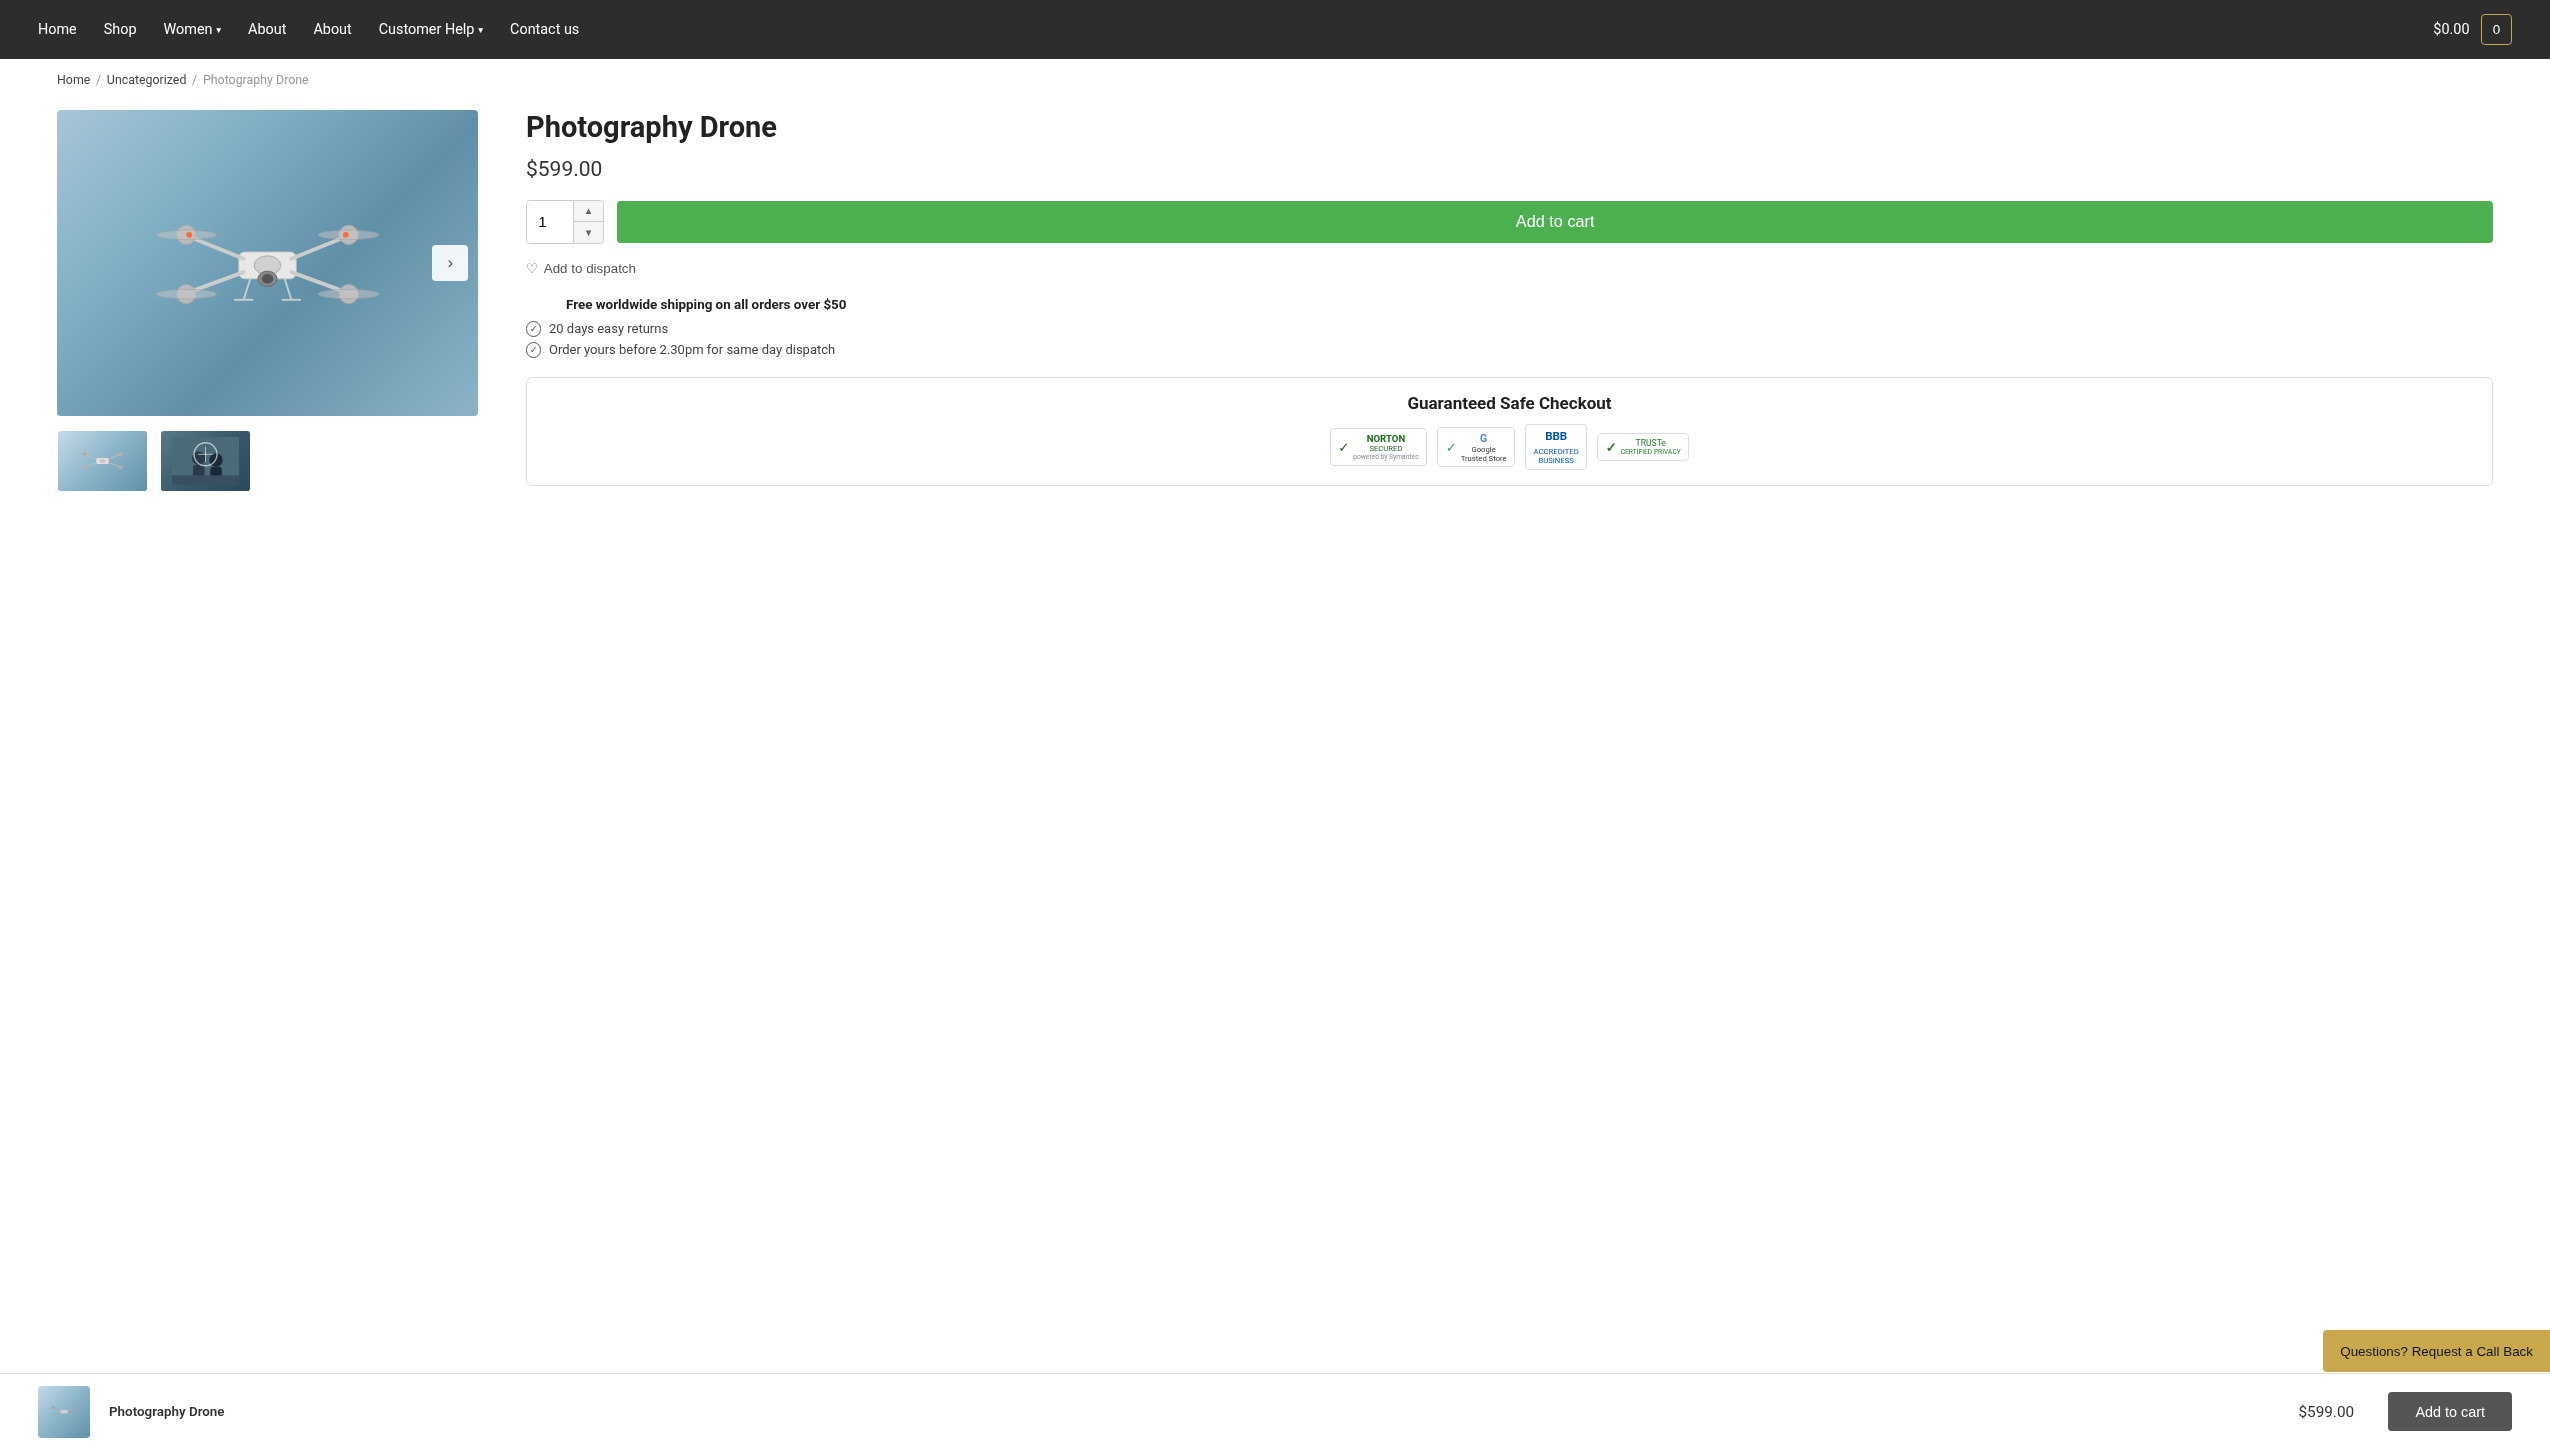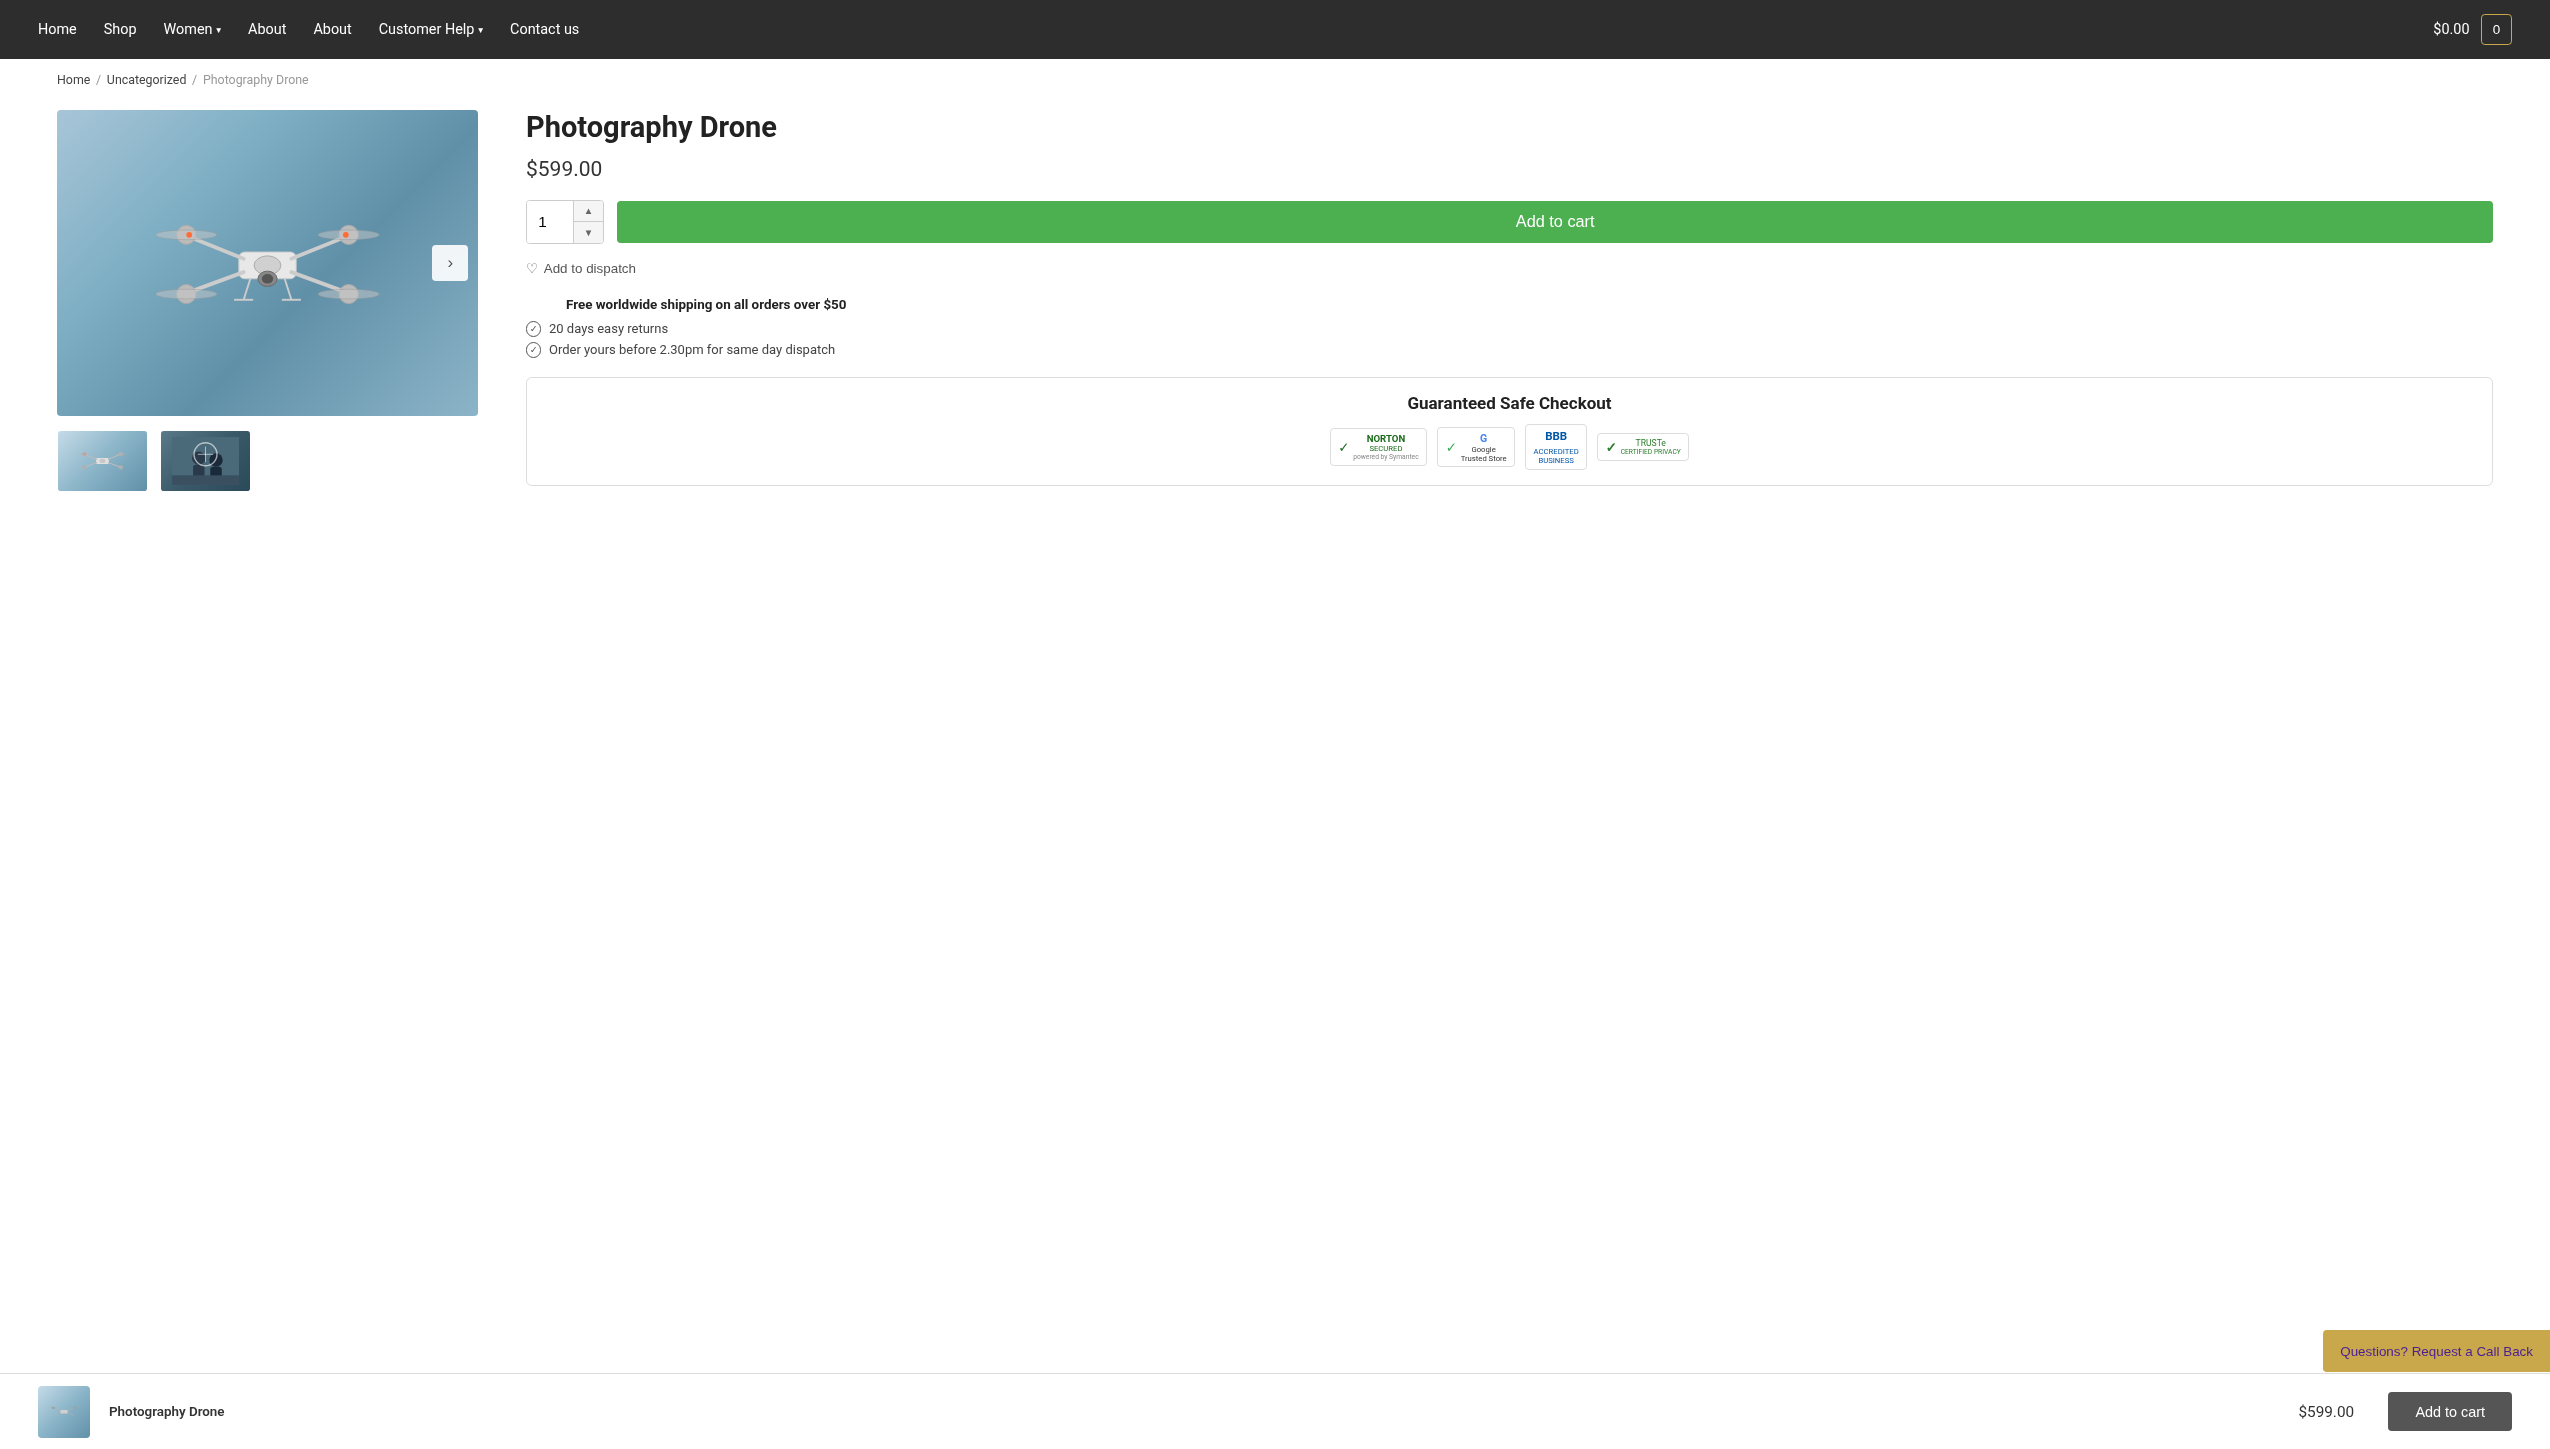--- a/index.html
+++ b/index.html
@@ -275,21 +275,21 @@
     .badge-bbb { color: #0057a8; flex-direction: column; }
     .badge-truste { color: #2a7d2a; }
     .badge-icon { font-size: 13.4px; }
 
     
     .callback-btn {
       position: fixed;
       bottom: 77px;
       right: 0;
       background: #c8a84b;
-      color: #4c1d95;
+      color: #0f172a;
       border: none;
       border-radius: 3.8px 0 0 3.8px;
       padding: 13.4px 17px;
       font-size: 13.4px;
       cursor: pointer;
       writing-mode: horizontal-tb;
       font-weight: 500;
     }
 
     

